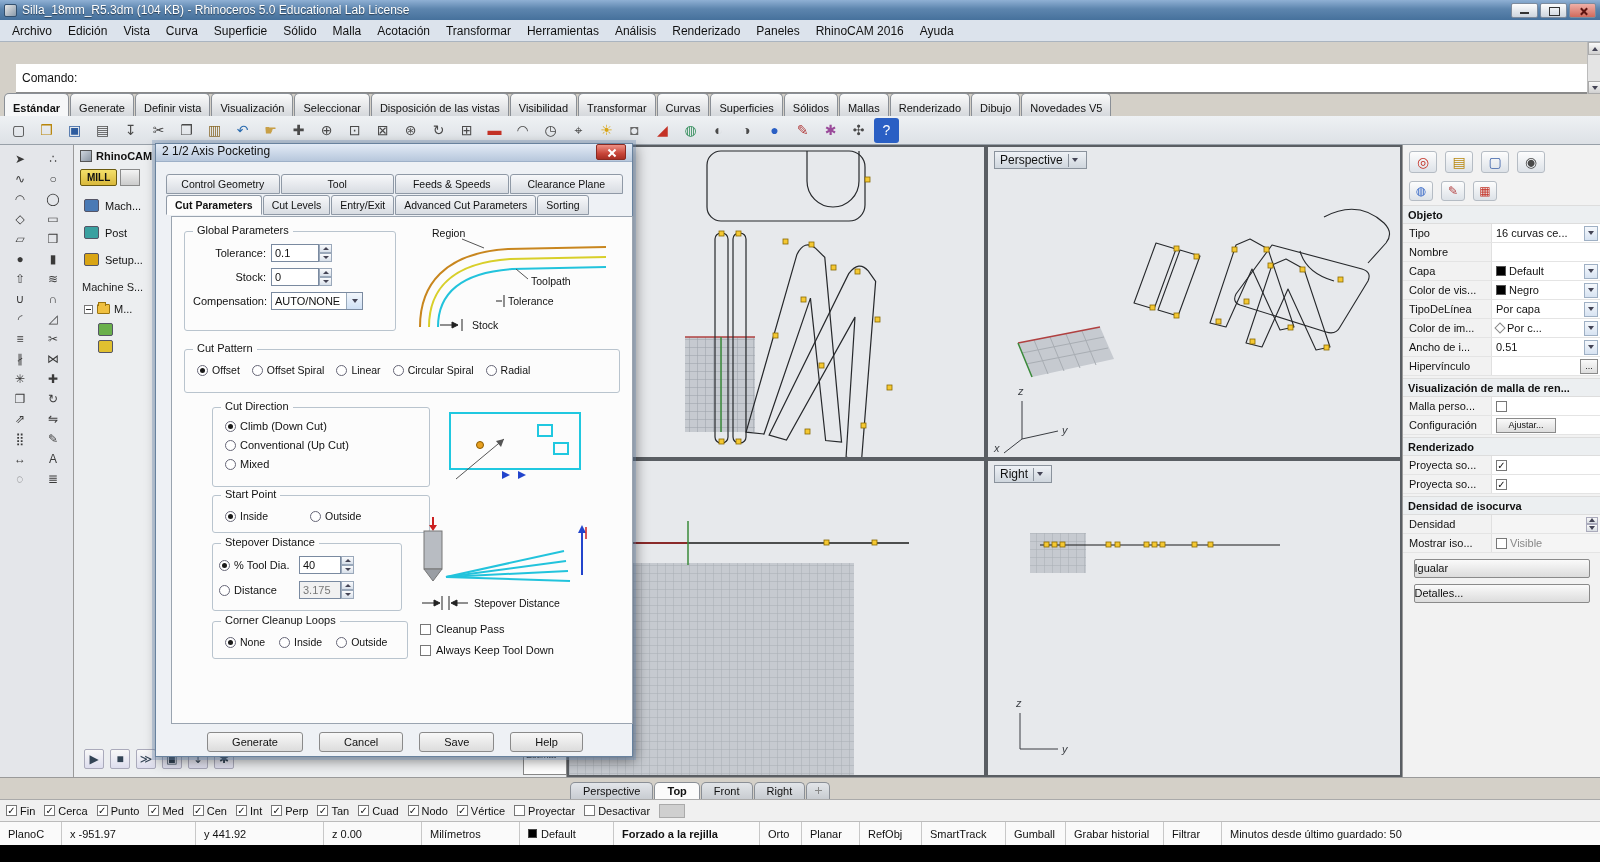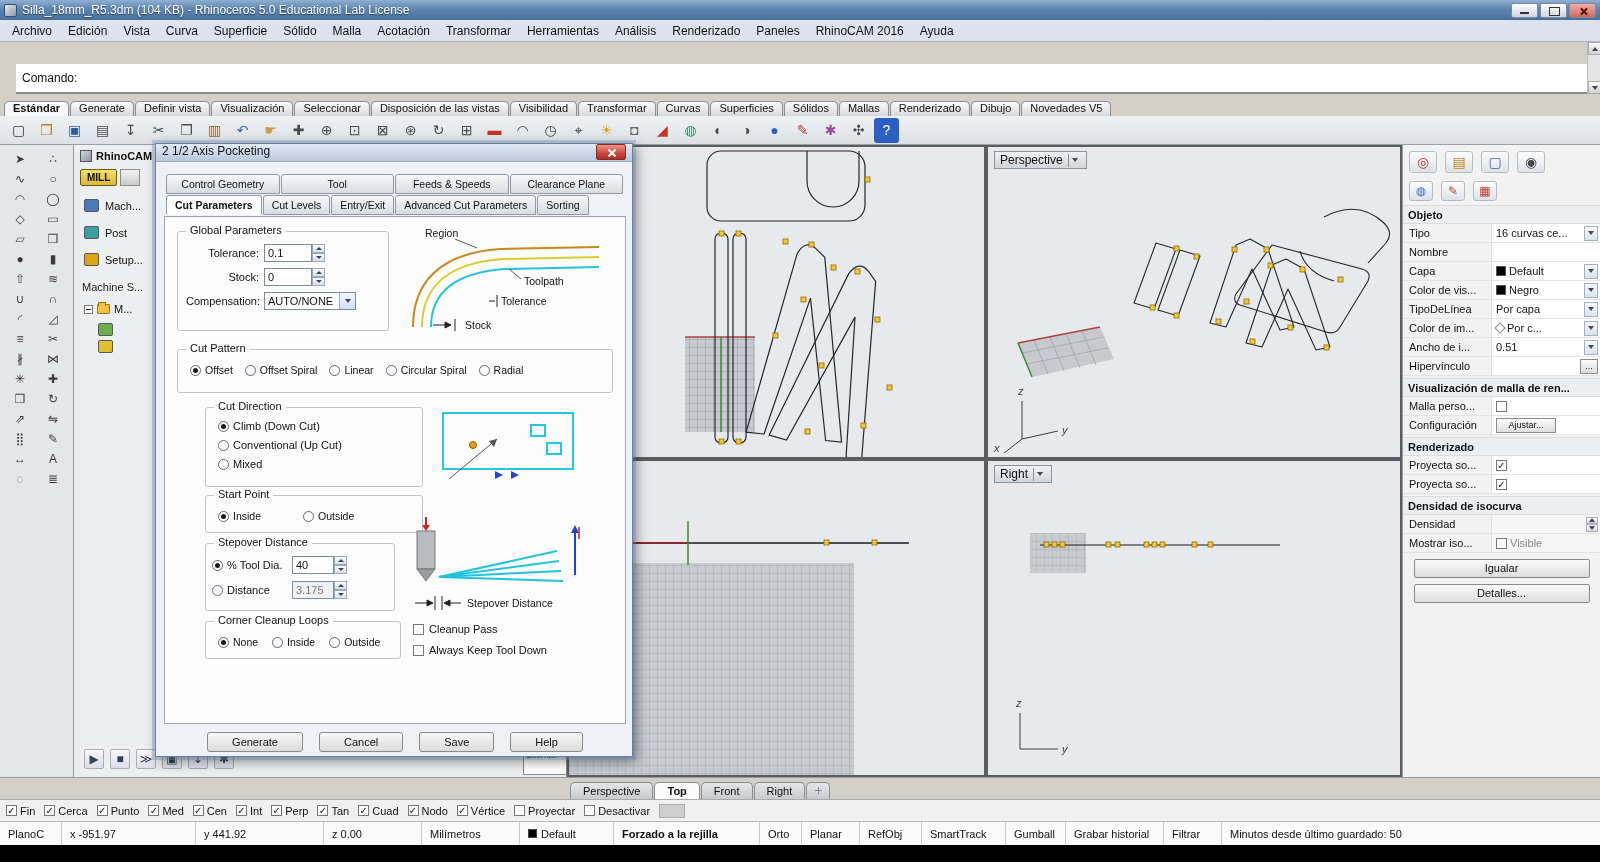--- a/index.html
+++ b/index.html
@@ -33,21 +33,21 @@
   #cmd2{position:absolute;left:16px;top:64px;width:1587px;height:30px;background:#fff;
     border-bottom:2px solid #8a8a8a;display:flex;align-items:center;padding-left:6px;font-size:12px}
   #cmdscroll{position:absolute;left:1587px;top:42px;width:13px;height:52px;background:#e4e4e4;border-left:1px solid #bbb}
   .sbtn{width:13px;height:13px;background:linear-gradient(#fafafa,#d0d0d0);border:1px solid #aaa;display:flex;align-items:center;justify-content:center}
   .tri-u{width:0;height:0;border-left:3px solid transparent;border-right:3px solid transparent;border-bottom:4px solid #445}
   .tri-d{width:0;height:0;border-left:3px solid transparent;border-right:3px solid transparent;border-top:4px solid #445}
 
   
   #tabbar{position:absolute;left:0;top:94px;width:1600px;height:22px;background:#d4d0c8;
     display:flex;align-items:flex-end;padding-left:4px;gap:1px}
-  .ttab{border:1px solid #8a8f96;border-bottom:none;border-radius:5px 5px 0 0;padding:0 8px 2px 8px;
+  .ttab{border:1px solid #8a8f96;border-bottom:none;border-radius:5px 5px 0 0;padding:8px 8px 2px 8px;
     background:linear-gradient(#fbfbfb,#d5d8dc);white-space:nowrap;font-size:11px}
   .ttab.active{background:#f6f7f8;font-weight:bold}
 
   
   #toolbar{position:absolute;left:0;top:116px;width:1600px;height:29px;
     background:linear-gradient(#eef1f4,#dde1e6);border-bottom:1px solid #98a0a8;
     display:flex;align-items:center;gap:3px;padding:0 6px}
   .tbtn{width:25px;height:25px;display:flex;align-items:center;justify-content:center;
     font-size:14px;border-radius:3px}
 
@@ -111,21 +111,21 @@
   .pval{flex:1;background:#fff;border-left:1px solid #e0e0e0;height:100%;display:flex;
     align-items:center;padding:0 2px 0 4px;gap:3px;white-space:nowrap;overflow:hidden}
   .pval.gray{background:#f5f5f5;color:#888}
   .dd-btn{margin-left:auto;width:14px;height:15px;background:linear-gradient(#f5f8fc,#d7e3f2);
     border:1px solid #9fb0c4;display:flex;align-items:center;justify-content:center;flex:none}
   .swatch{width:10px;height:10px;border:1px solid #555;flex:none}
   .diamond{width:8px;height:8px;border:1px solid #888;transform:rotate(45deg);background:#fff;flex:none}
   .mini-btn{margin-left:auto;min-width:18px;height:15px;border:1px solid #8a8a8a;
     background:linear-gradient(#fafafa,#ddd);display:flex;align-items:center;justify-content:center;font-size:9px;padding:0 3px}
   .wide-btn{display:block;margin:6px auto 0;width:176px;height:19px;border:1px solid #8a8a8a;border-radius:2px;
-    background:linear-gradient(#fafafa,#dcdcdc);text-align:center;line-height:17px}
+    background:linear-gradient(#fafafa,#dcdcdc);text-align:left;line-height:17px}
   .cb{width:11px;height:11px;border:1px solid #777;background:#fff;flex:none;font-size:10px;line-height:9px;text-align:center}
   .cb.on::after{content:"✓"}
   .mini-spin{margin-left:auto;width:12px;height:15px;display:flex;flex-direction:column;flex:none}
   .mini-spin span{flex:1;border:1px solid #aab;background:linear-gradient(#fafafa,#d8dde2);display:flex;align-items:center;justify-content:center}
 
   
   #vptabs{position:absolute;left:0;top:777px;width:1600px;height:22px;background:#d4d0c8;
     border-top:1px solid #9a9a9a;display:flex;align-items:flex-end;padding-left:570px;gap:1px}
   .vtab{border:1px solid #8a8f96;border-bottom:none;border-radius:5px 5px 0 0;padding:2px 12px;
     background:linear-gradient(#e2e5e9,#c8ccd1);font-size:11px}
@@ -168,21 +168,21 @@
   #dlg-close{margin-left:auto;width:30px;height:16px;border:1px solid #8a2a22;border-radius:2px;
     background:linear-gradient(#ef9286,#c8463a 60%,#a72e24);position:relative}
   #dlg-close::before,#dlg-close::after{content:"";position:absolute;left:14px;top:3px;width:2px;height:10px;background:#fff}
   #dlg-close::before{transform:rotate(45deg)}#dlg-close::after{transform:rotate(-45deg)}
   #dlg-tabs1{position:absolute;left:10px;top:30px;width:458px;display:flex}
   #dlg-tabs2{position:absolute;left:10px;top:51px;width:458px;display:flex}
   .dtab{border:1px solid #8f99a6;border-radius:3px 3px 0 0;padding:3px 8px;margin-right:1px;
     background:linear-gradient(#f7f8fa,#d8dce2);white-space:nowrap;font-size:10.5px;text-align:center}
   #dlg-tabs1 .dtab{flex:1}
   .dtab.active{background:#fcfcfc;border-bottom-color:#fcfcfc;position:relative;z-index:3;font-weight:bold}
-  #dlg-content{position:absolute;left:8px;top:72px;width:462px;height:508px;background:#fcfcfc;
+  #dlg-content{position:absolute;left:15px;top:72px;width:462px;height:508px;background:#fcfcfc;
     border:1px solid #9aa4b0}
   .group{position:absolute;border:1px solid #b9c4ce;border-radius:3px}
   .legend{position:absolute;top:-8px;left:8px;background:#fcfcfc;padding:0 4px;white-space:nowrap}
   .g-row{display:flex;align-items:center;margin:6px 8px 0}
   .g-lbl{width:78px;text-align:right;padding-right:5px;white-space:nowrap}
   .tin{border:1px solid #7a8aa0;background:#fff;height:18px;display:flex;align-items:center;
     padding:0 3px;font-size:11px}
   .tin.gray{background:#f1f1f1;color:#777}
   .spin{width:13px;height:18px;display:flex;flex-direction:column}
   .spin span{flex:1;border:1px solid #9aa8ba;background:linear-gradient(#fafbfd,#d8e0ea);

